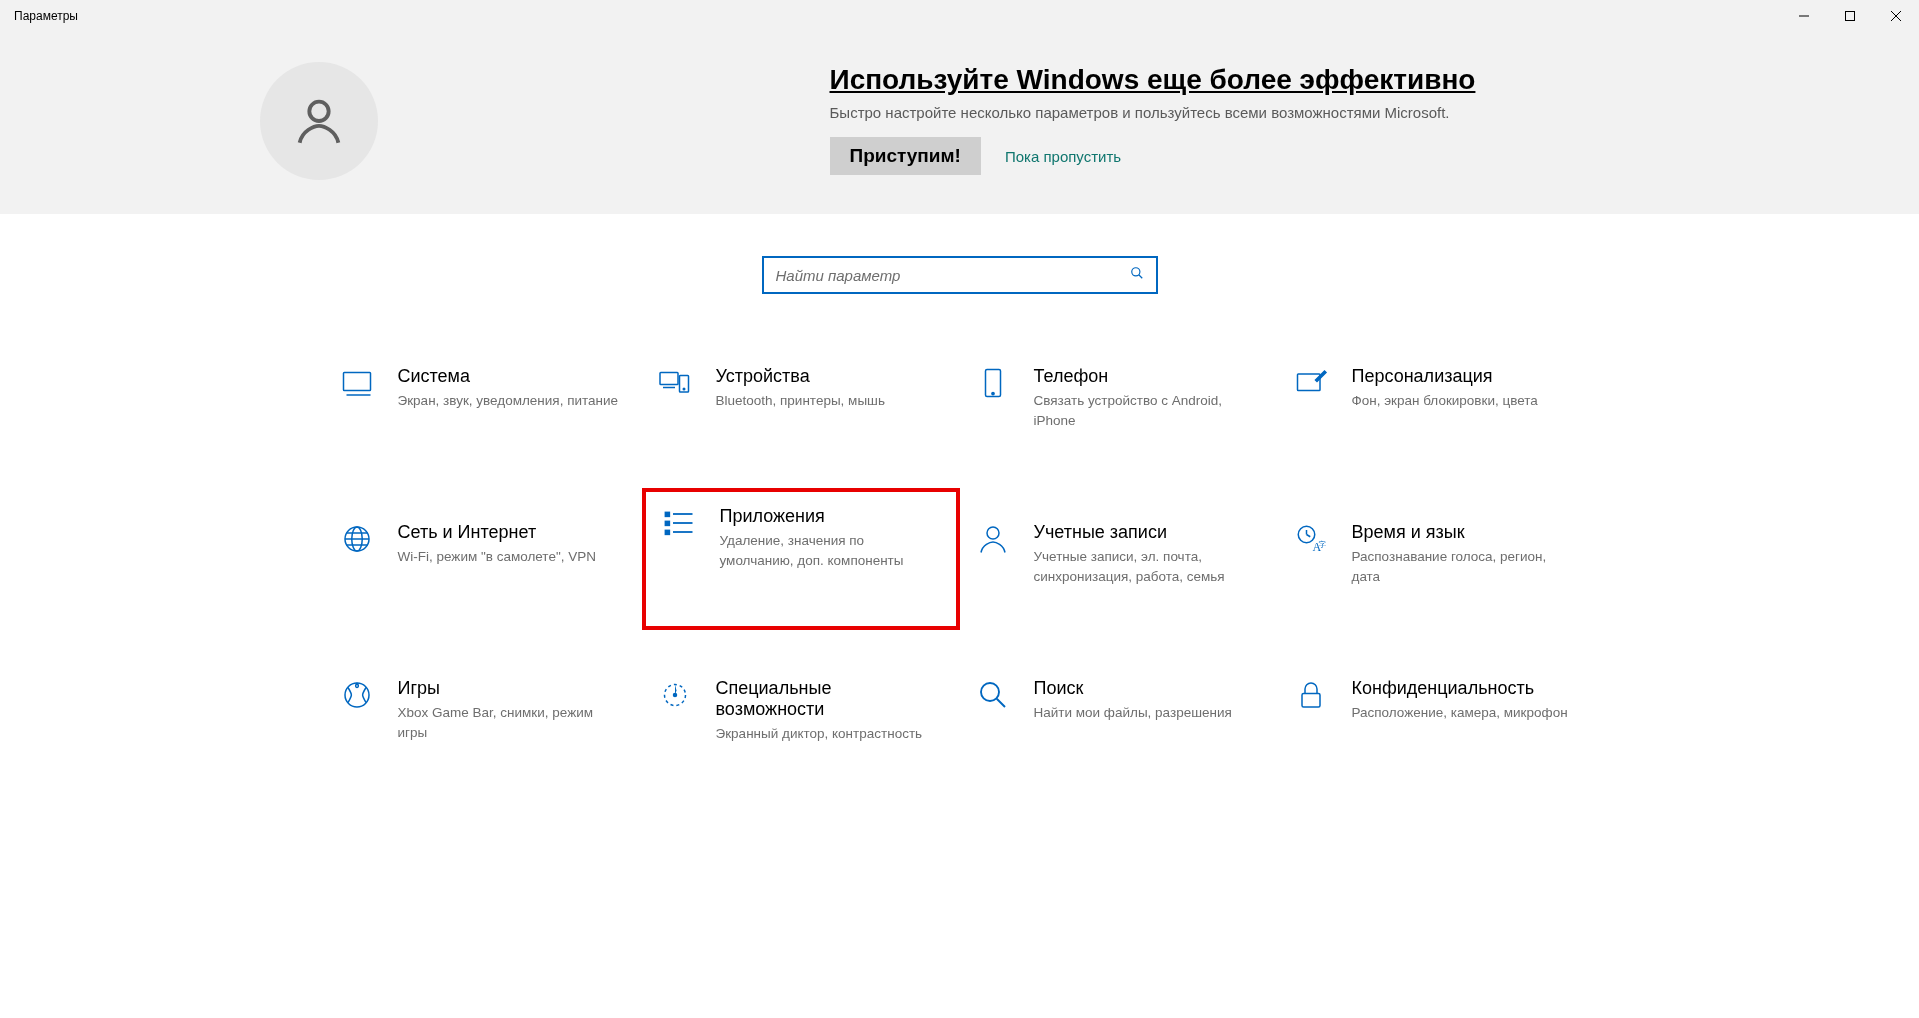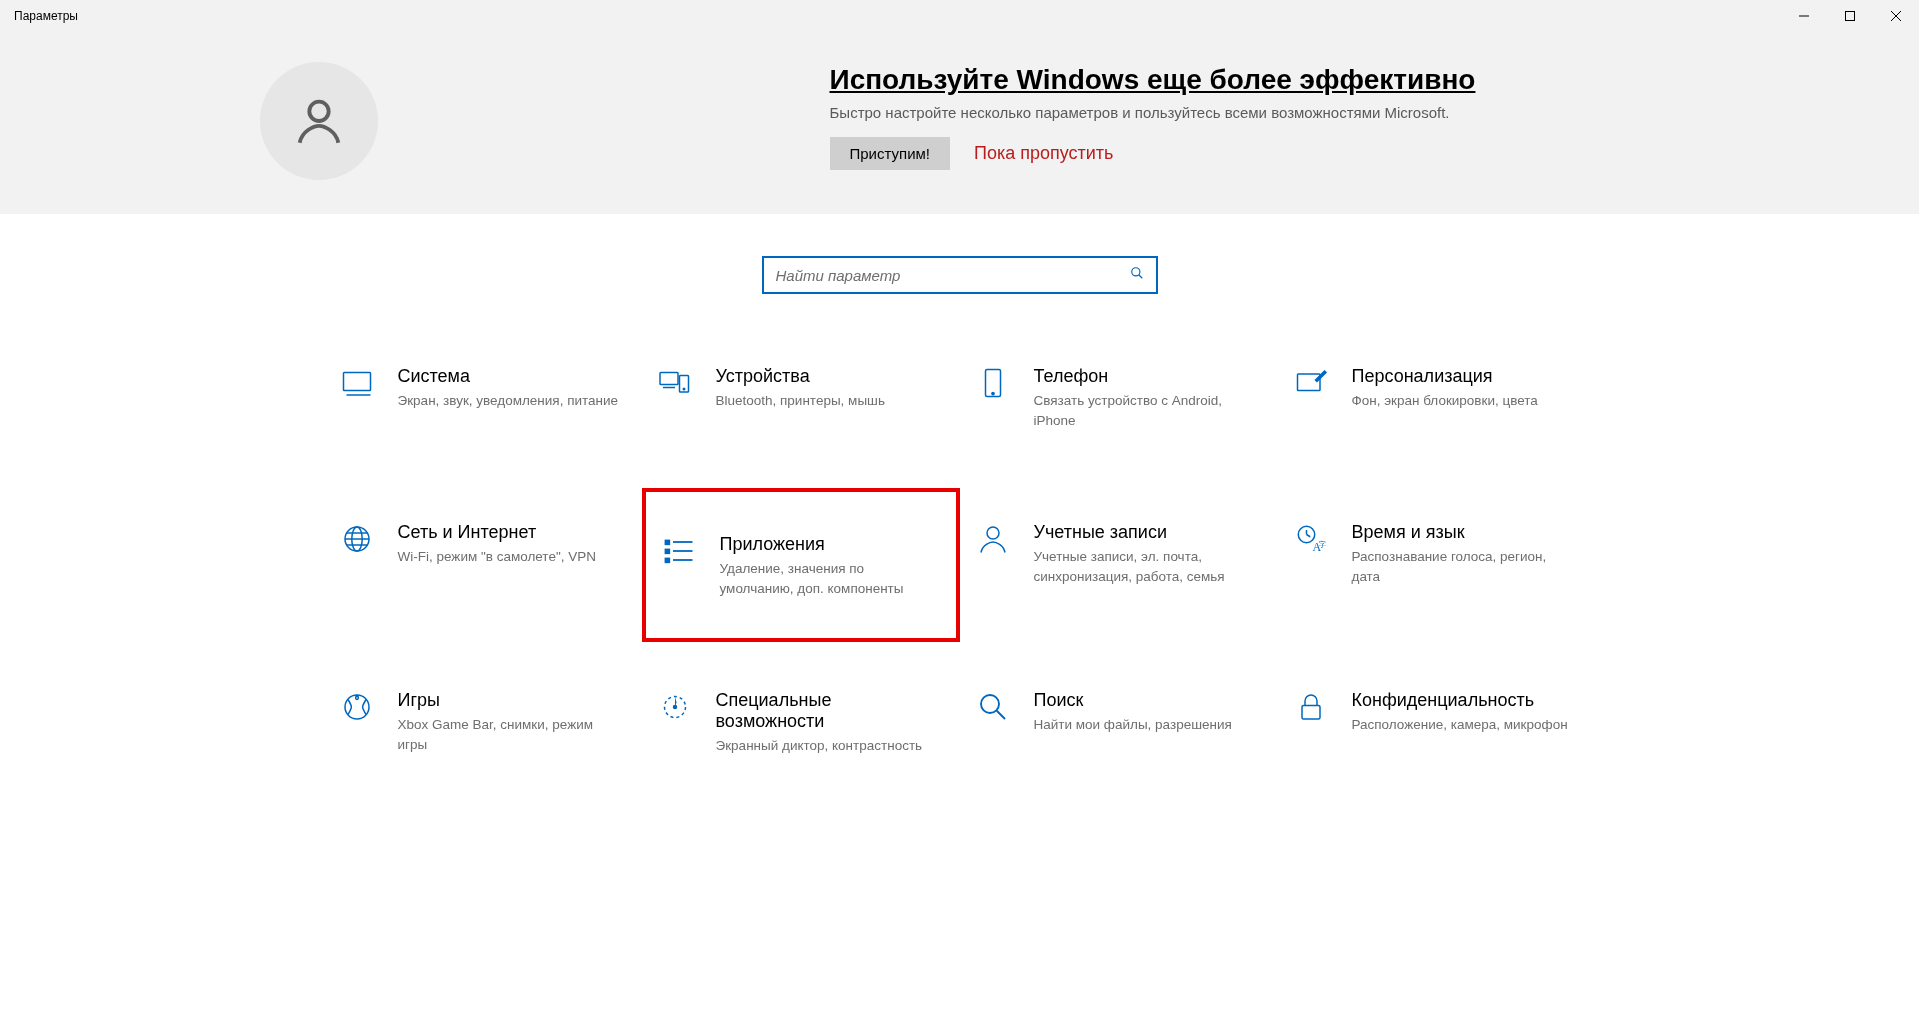--- a/index.html
+++ b/index.html
@@ -99,29 +99,30 @@
   }
   .promo-actions {
     display: flex;
     align-items: center;
     gap: 24px;
   }
   .promo-btn-primary {
     background: #cfcfcf;
     border: none;
     padding: 8px 20px;
-    font-size: 15px;
+    font-size: 19px;
     color: #000;
     cursor: pointer;
+    font-weight: bold;
   }
   .promo-btn-secondary {
     background: transparent;
     border: none;
-    color: #b91c1c;
-    font-size: 18px;
+    color: #0f766e;
+    font-size: 15px;
     cursor: pointer;
     text-align: right;
   }
   .search-wrap {
     display: flex;
     justify-content: center;
     padding: 42px 0 52px 0;
   }
   .search-box {
     width: 396px;
@@ -171,21 +172,21 @@
     color: #000;
     margin-bottom: 4px;
   }
   .cat-desc {
     font-size: 13.5px;
     color: #6e6e6e;
     line-height: 1.45;
   }
   .highlighted {
     border: 4px solid #e80000;
-    padding: 40px 14px 40px 14px;
+    padding: 12px 14px 40px 14px;
     margin: -22px 0 -34px 0;
   }
 </style>
 </head>
 <body>
 
 <div class="titlebar">
   <span class="titlebar-title">Параметры</span>
   <div class="titlebar-controls">
     <button class="titlebar-btn">

